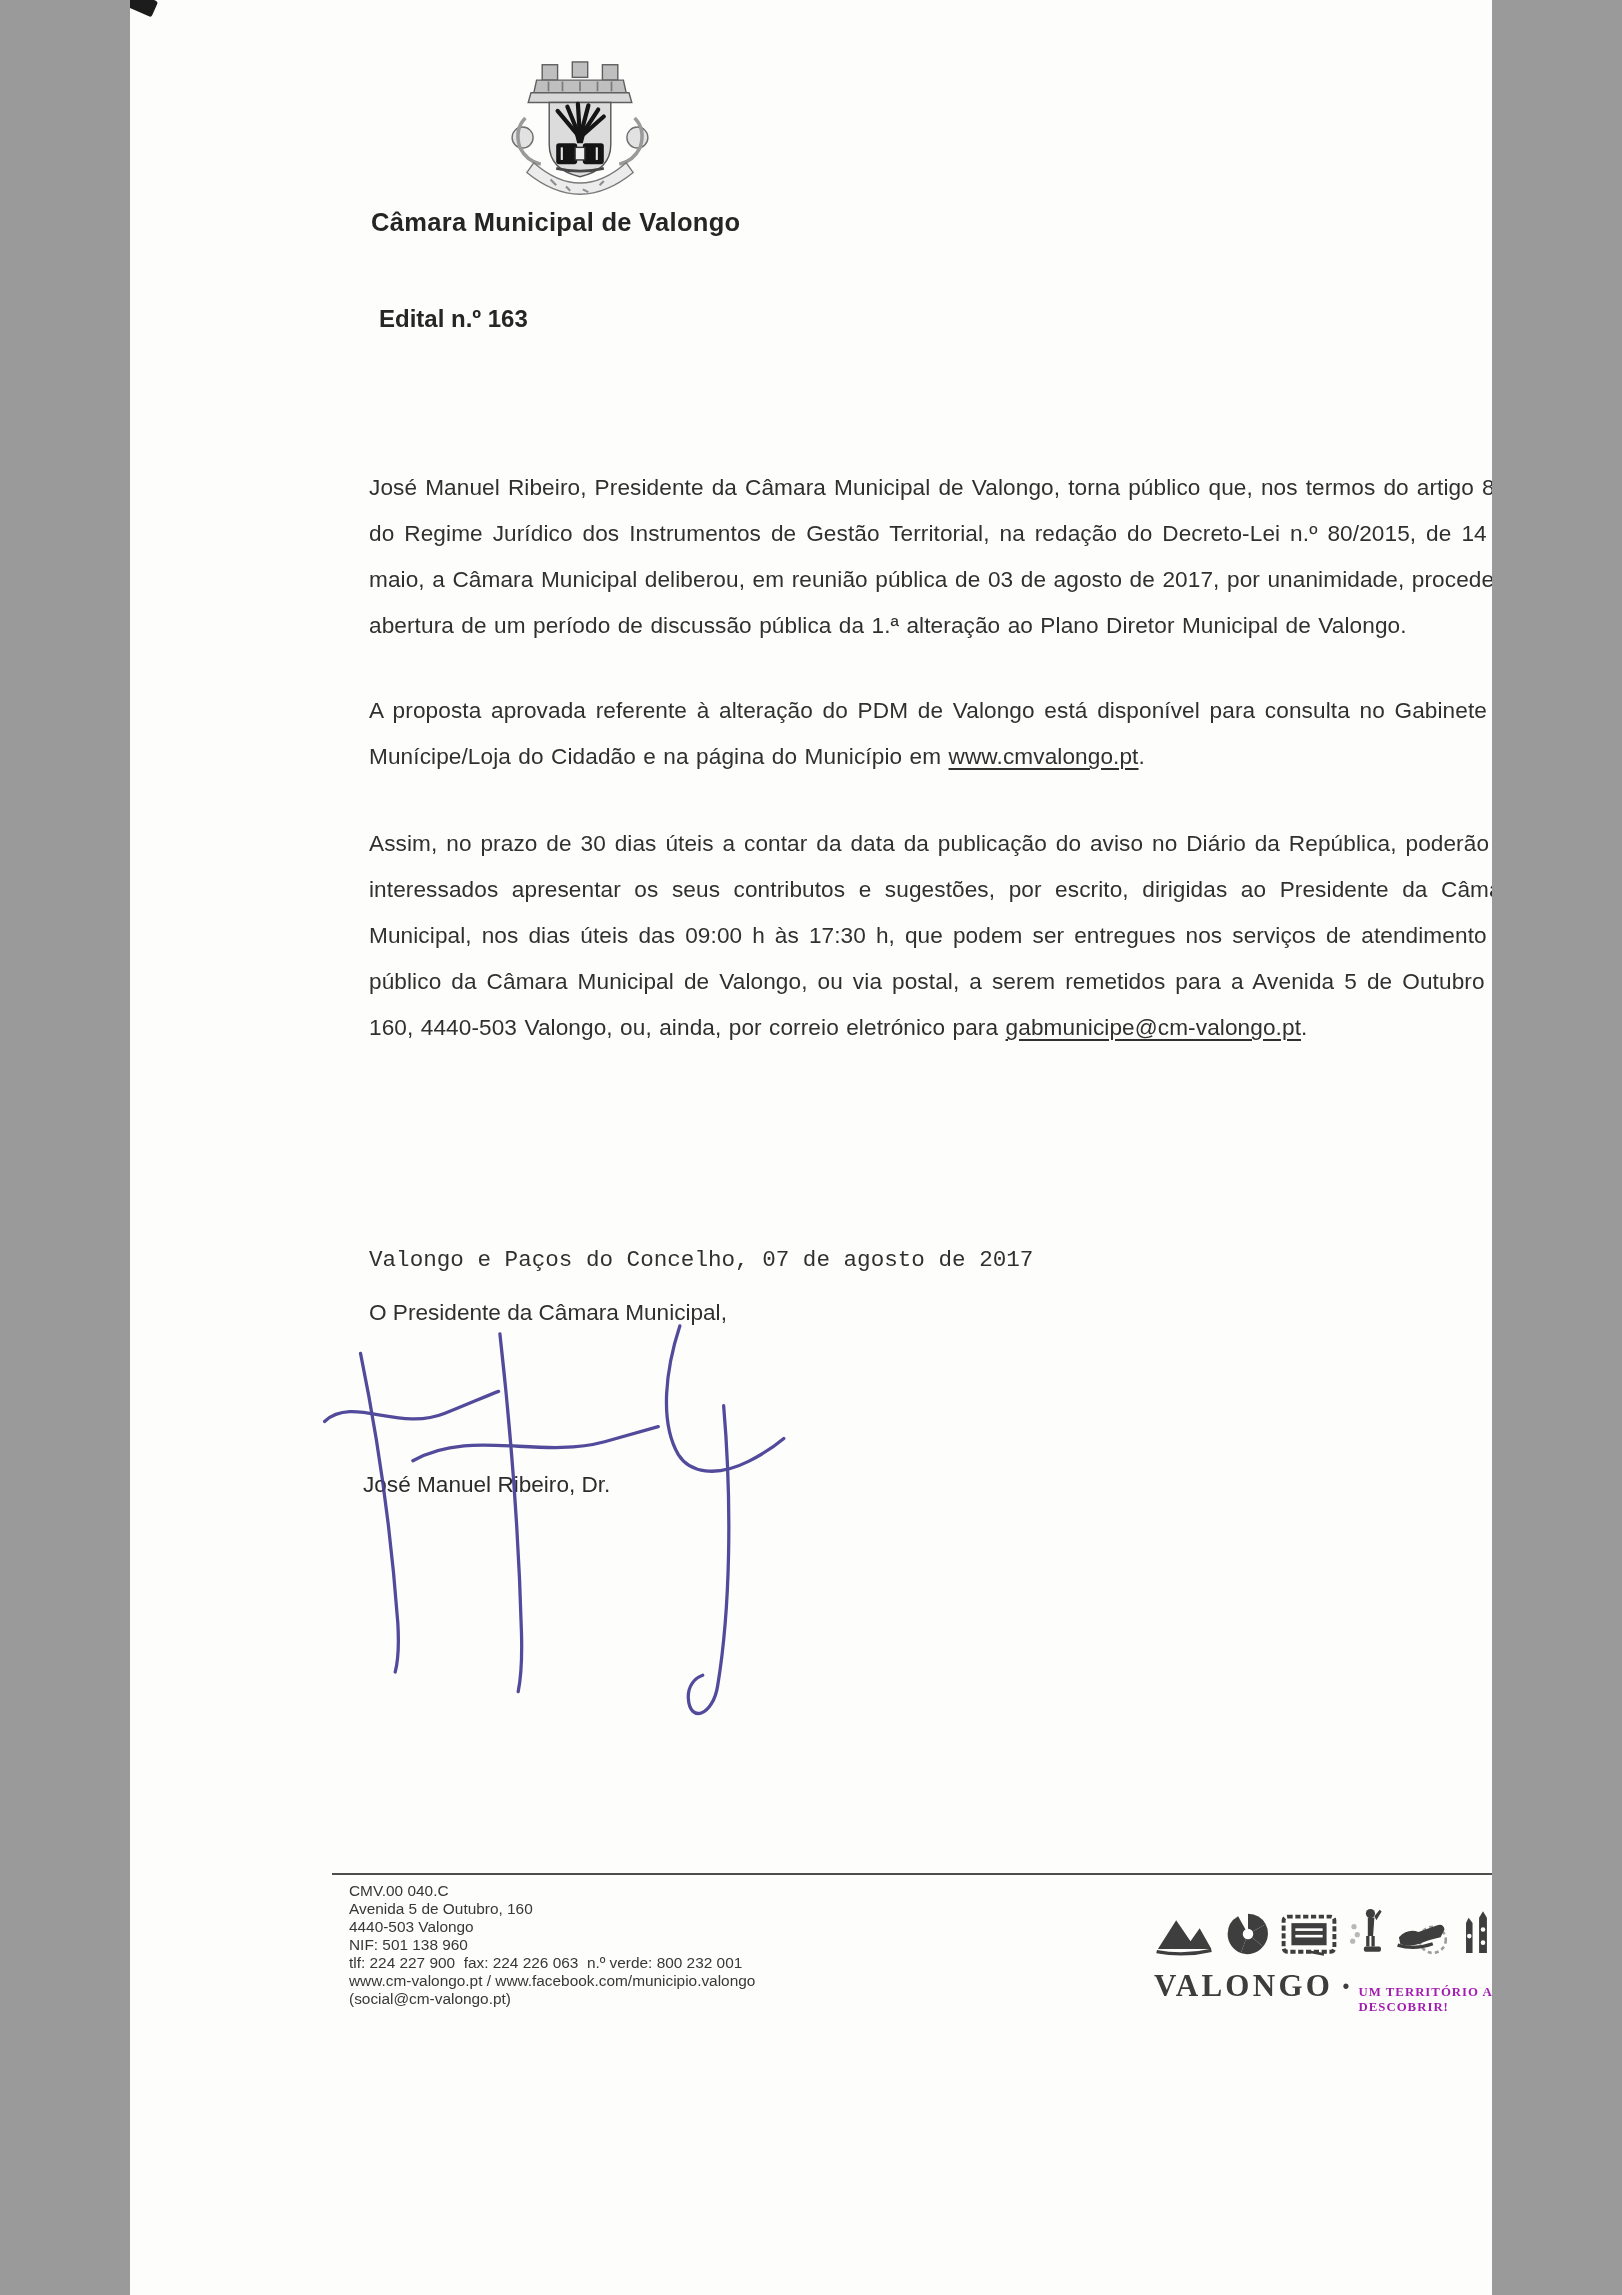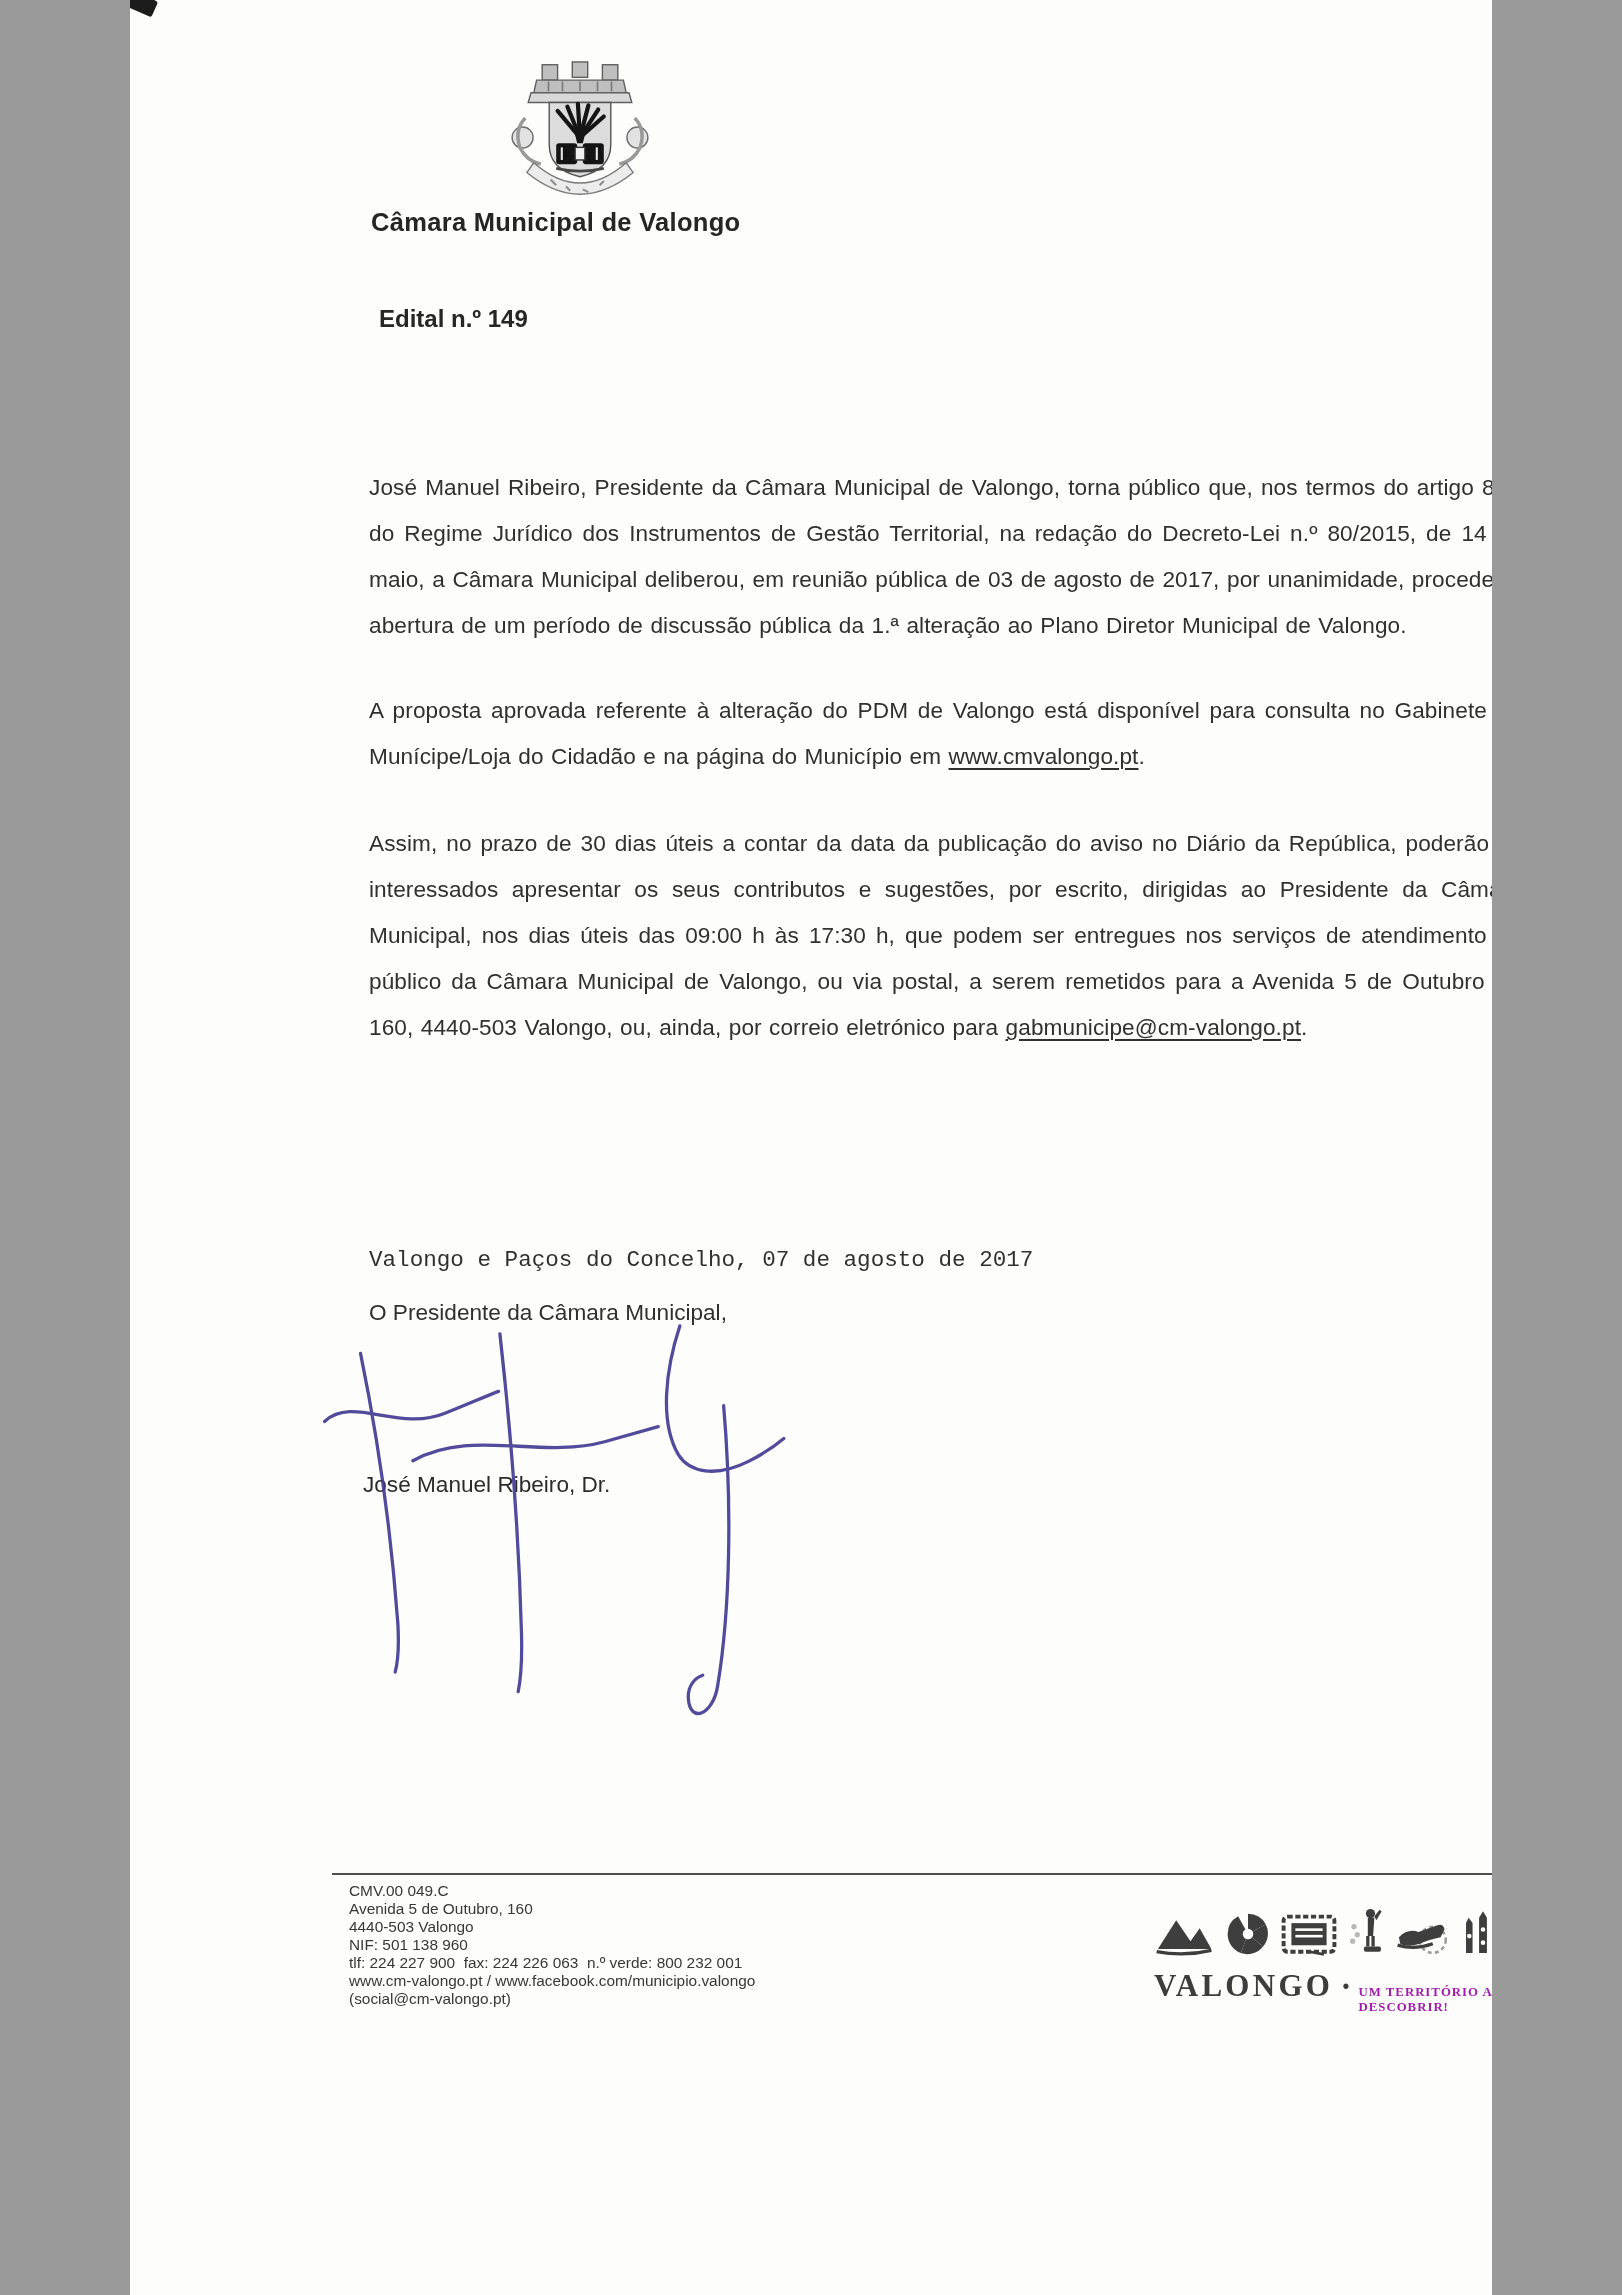--- a/index.html
+++ b/index.html
@@ -109,21 +109,21 @@
       <g stroke="#8d8d8d" stroke-width="3">
         <line x1="58" y1="172" x2="66" y2="180"></line>
           <line x1="80" y1="182" x2="86" y2="188"></line>
         <line x1="104" y1="186" x2="112" y2="190"></line>
           <line x1="128" y1="180" x2="134" y2="174"></line>
       </g>
     </g>
   </svg>
 
   <div class="abs org-name">Câmara Municipal de Valongo</div>
-  <div class="abs edital-no">Edital n.º 149</div>
+  <div class="abs edital-no">Edital n.º 163</div>
 
   <p class="abs body-par p1">José Manuel Ribeiro, Presidente da Câmara Municipal de Valongo, torna público que, nos termos do artigo 89.º do Regime Jurídico dos Instrumentos de Gestão Territorial, na redação do Decreto-Lei n.º 80/2015, de 14 de maio, a Câmara Municipal deliberou, em reunião pública de 03 de agosto de 2017, por unanimidade, proceder à abertura de um período de discussão pública da 1.ª alteração ao Plano Diretor Municipal de Valongo.</p>
 
   <p class="abs body-par p2"><span>A proposta aprovada referente à alteração do PDM de Valongo está disponível para consulta no Gabinete do Munícipe/Loja do Cidadão e na página do Município em </span><span class="doclink">www.cmvalongo.pt</span><span>.</span></p>
 
   <p class="abs body-par p3"><span>Assim, no prazo de 30 dias úteis a contar da data da publicação do aviso no Diário da República, poderão os interessados apresentar os seus contributos e sugestões, por escrito, dirigidas ao Presidente da Câmara Municipal, nos dias úteis das 09:00 h às 17:30 h, que podem ser entregues nos serviços de atendimento ao público da Câmara Municipal de Valongo, ou via postal, a serem remetidos para a Avenida 5 de Outubro n.º 160, 4440-503 Valongo, ou, ainda, por correio eletrónico para </span><span class="doclink">gabmunicipe@cm-valongo.pt</span><span>.</span></p>
 
 
   <div class="abs date-line">Valongo e Paços do Concelho, 07 de agosto de 2017</div>
   <div class="abs sig-title">O Presidente da Câmara Municipal,</div>
@@ -136,21 +136,21 @@
       <path d="M270,18 C286,160 299,330 303,475 C304,510 302,545 298,565"></path>
       <path d="M137,212 C225,162 330,210 430,183 C470,172 498,164 512,160"></path>
       <path d="M545,6 C524,70 513,152 543,203 C560,230 600,238 650,213 C672,202 692,188 704,178"></path>
       <path d="M612,128 C625,280 622,440 603,555 C596,602 560,614 558,575 C557,556 568,544 580,540"></path>
     </g>
   </svg>
 
   <div class="abs footer-rule"></div>
 
   <div class="abs footer-block">
-    <div>CMV.00 049.C</div>
+    <div>CMV.00 040.C</div>
     <div>Avenida 5 de Outubro, 160</div>
     <div>4440-503 Valongo</div>
     <div>NIF: 501 138 960</div>
     <div>tlf: 224 227 900  fax: 224 226 063  n.º verde: 800 232 001</div>
     <div>www.cm-valongo.pt / www.facebook.com/municipio.valongo</div>
     <div>(social@cm-valongo.pt)</div>
   </div>
 
   <div class="abs brand-zone">
     <div class="icons-row">

